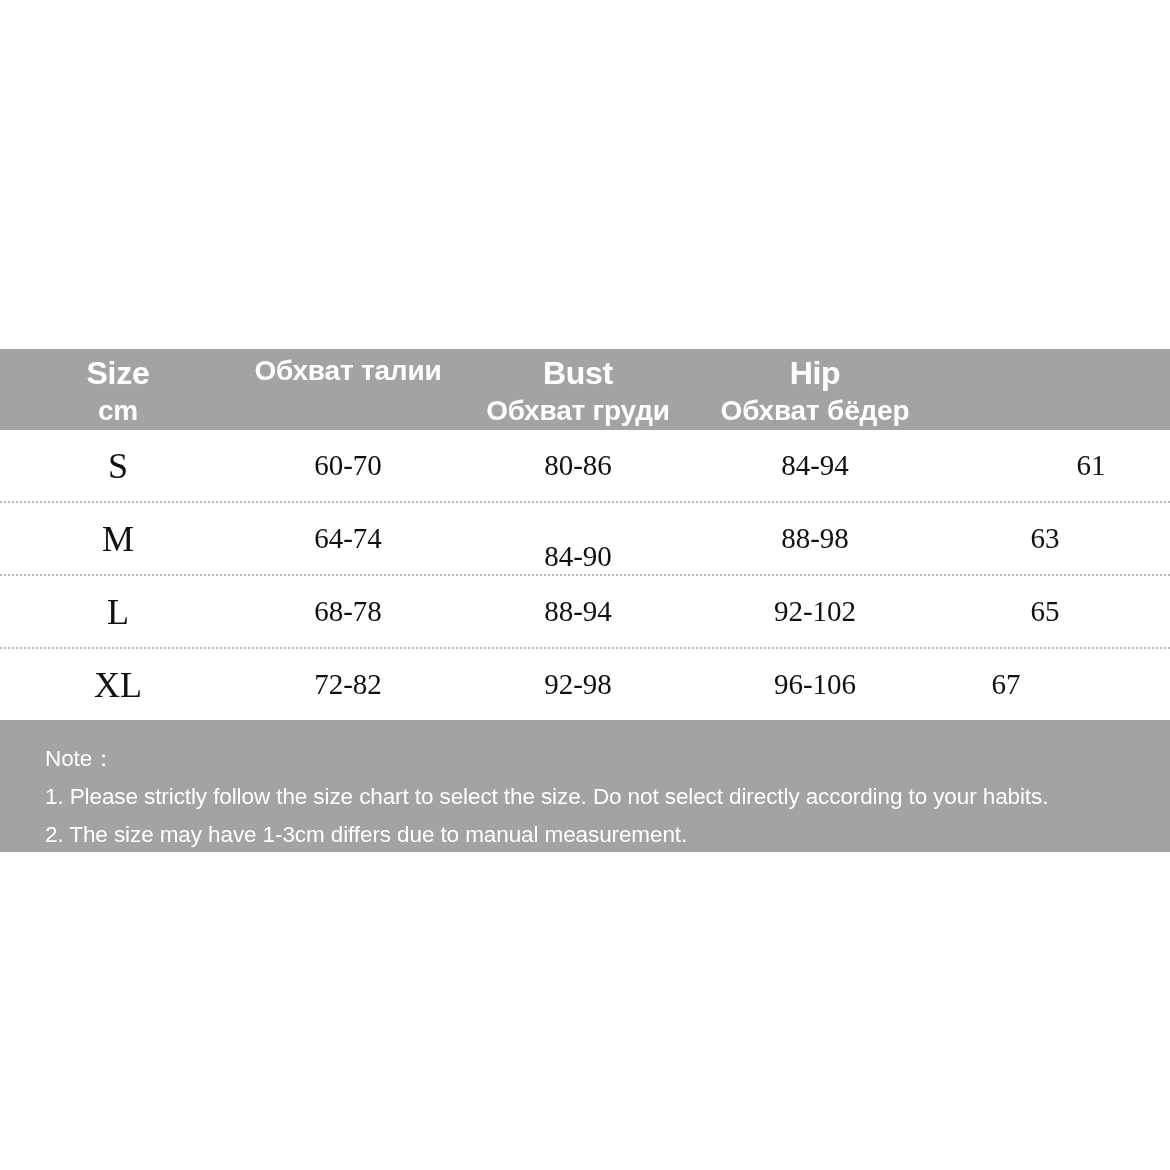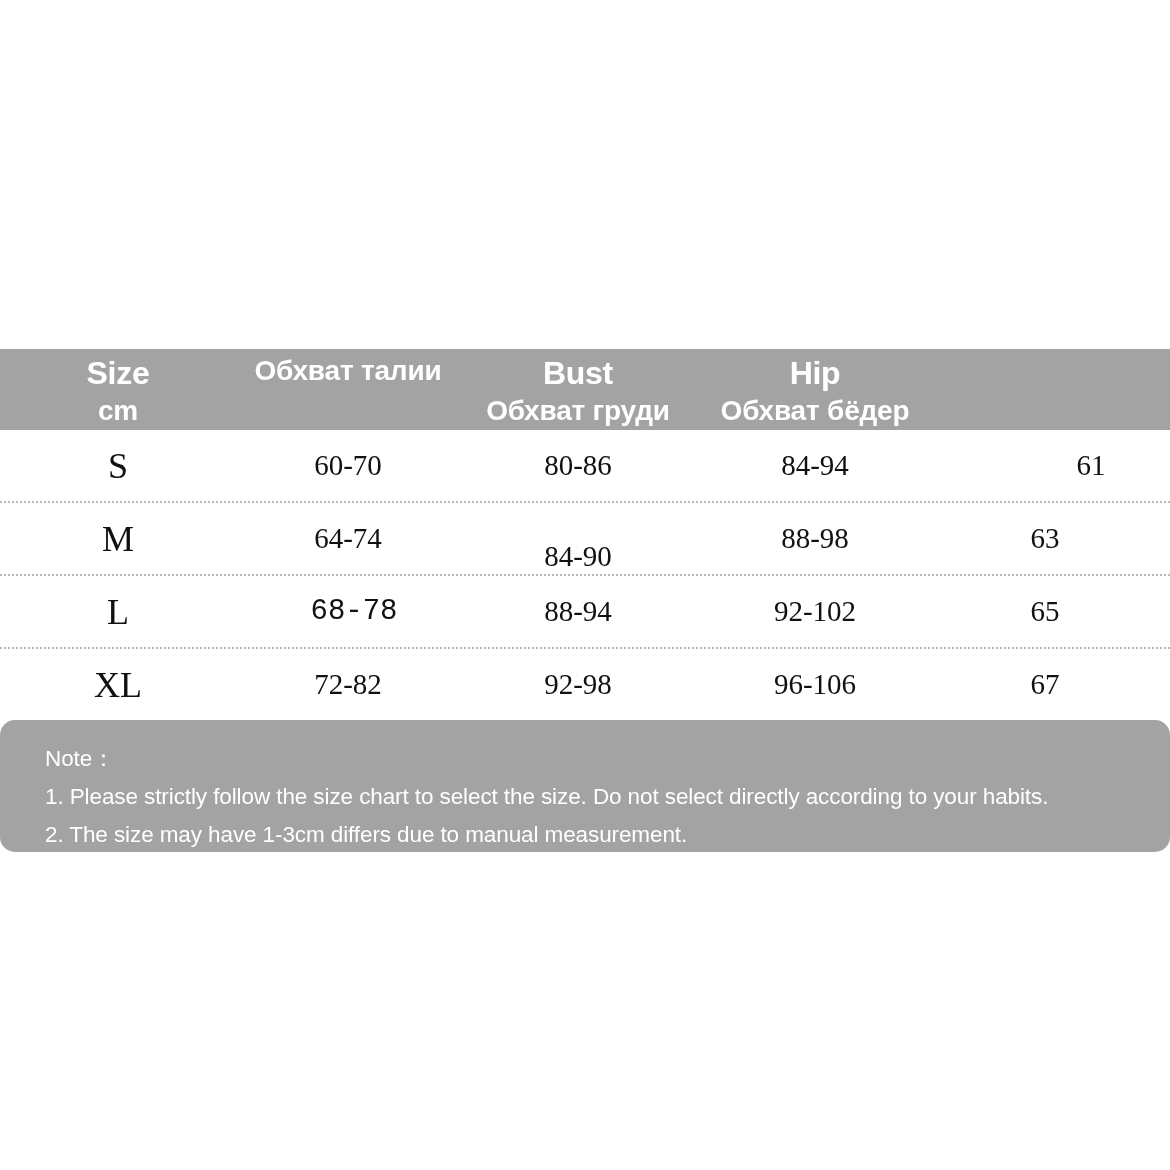--- a/index.html
+++ b/index.html
@@ -95,21 +95,20 @@
   }
 
   
   .note-band {
     position: relative;
     width: 1170px;
     height: 132px;
     background: #a3a3a3;
     box-sizing: border-box;
     padding: 20px 0 0 45px;
-    border-radius: 15px;
   }
   .note-line {
     color: #ffffff;
     font-family: "Liberation Sans", sans-serif;
     font-size: 22.5px;
     line-height: 38px;
     white-space: nowrap;
     letter-spacing: -0.1px;
   }
 </style>
@@ -157,32 +156,32 @@
       <div class="row sep">
         <div class="cell size-label" style="left:0px;width:236px;">M</div>
         <div class="cell" style="left:236px;width:224px;">64-74</div>
         <div class="cell nudge-down" style="left:460px;width:236px;">84-90</div>
         <div class="cell" style="left:696px;width:238px;">88-98</div>
         <div class="cell" style="left:934px;width:222px;">63</div>
       </div>
 
       <div class="row sep">
         <div class="cell size-label" style="left:0px;width:236px;">L</div>
-        <div class="cell" style="left:242px;width:224px;font-family:Liberation Mono, monospace;">68-78</div>
+        <div class="cell" style="left:236px;width:224px;">68-78</div>
         <div class="cell" style="left:460px;width:236px;">88-94</div>
         <div class="cell" style="left:696px;width:238px;">92-102</div>
         <div class="cell" style="left:934px;width:222px;">65</div>
       </div>
 
       <div class="row">
         <div class="cell size-label" style="left:0px;width:236px;">XL</div>
         <div class="cell" style="left:236px;width:224px;">72-82</div>
         <div class="cell" style="left:460px;width:236px;">92-98</div>
         <div class="cell" style="left:696px;width:238px;">96-106</div>
-        <div class="cell" style="left:934px;width:222px;text-align:center;">67</div>
+        <div class="cell" style="left:895px;width:222px;text-align:center;">67</div>
       </div>
 
     </div>
 
     <div class="note-band">
       <div class="note-line">Note：</div>
       <div class="note-line">1. Please strictly follow the size chart to select the size. Do not select directly according to your habits.</div>
       <div class="note-line">2. The size may have 1-3cm differs due to manual measurement.</div>
     </div>
 

